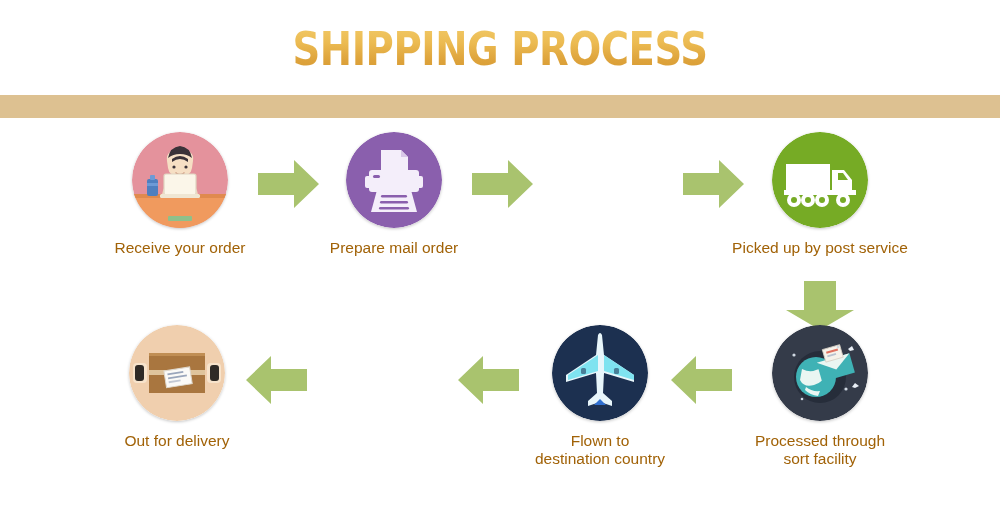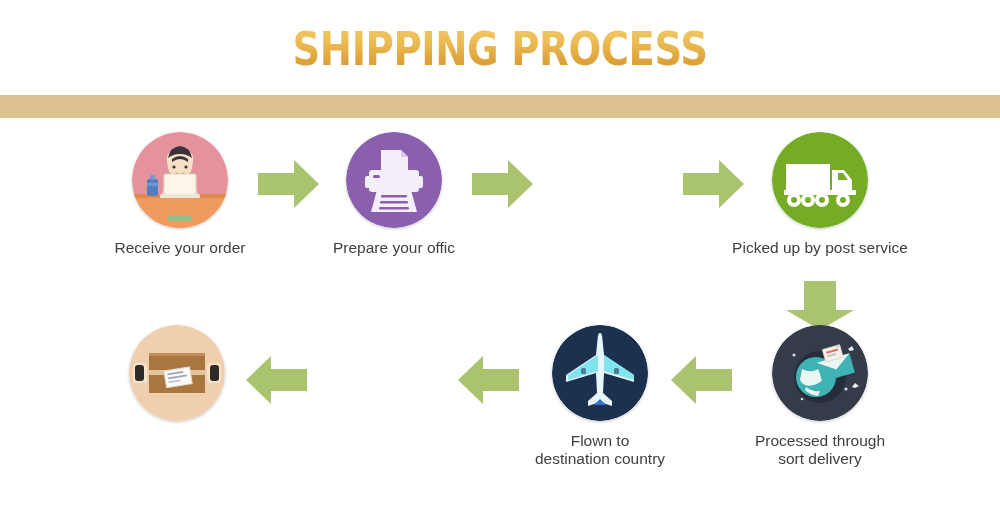--- a/index.html
+++ b/index.html
@@ -45,21 +45,21 @@
     position: relative; width: 96px; height: 96px; margin: 0 auto;
     border-radius: 50%;
     overflow: hidden;
     box-shadow: 0 1px 3px rgba(0,0,0,0.22);
   }
   .circle svg { display: block; width: 96px; height: 96px; }
   .caption {
     margin-top: 11px;
     font-size: 15.5px;
     line-height: 18px;
-    color: #404040;
+    color: #a16207;
     font-family: "Liberation Sans", sans-serif;
     white-space: pre-line;
   }
 
   
   .arrow { position: absolute; }
   .arrow svg { display: block; }
 </style>
 </head>
 <body>
@@ -115,21 +115,21 @@
           <rect x="23" y="38" width="50" height="22" rx="3" fill="#f4eefa"></rect>
           <rect x="27" y="43" width="7" height="3" rx="1.5" fill="#8a5fad"></rect>
           <rect x="19" y="44" width="6" height="12" rx="2" fill="#f4eefa"></rect>
           <rect x="71" y="44" width="6" height="12" rx="2" fill="#f4eefa"></rect>
           <path d="M31 58 h34 l6 22 H25 Z" fill="#f4eefa"></path>
           <rect x="35" y="63" width="26" height="2.4" rx="1.2" fill="#8a5fad"></rect>
           <rect x="34" y="69" width="28" height="2.4" rx="1.2" fill="#8a5fad"></rect>
           <rect x="33" y="75" width="30" height="2.4" rx="1.2" fill="#8a5fad"></rect>
         </svg>
       </div>
-      <div class="caption">Prepare your offic</div>
+      <div class="caption">Prepare mail order</div>
     </div>
 
     <div class="arrow" style="left:472px; top:27px;">
       <svg width="62" height="50" viewBox="0 0 62 50">
         <path d="M0 14 H36 V1 L61 25 L36 49 V36 H0 Z" fill="#a9c36e"></path>
       </svg>
     </div>
 
 
     <div class="arrow" style="left:683px; top:27px;">
@@ -184,20 +184,21 @@
           <rect x="20" y="45" width="56" height="5" fill="#dfc49c"></rect>
           <rect x="20" y="28" width="56" height="3" fill="#c08e54"></rect>
           <g transform="rotate(-9 48 52)">
             <rect x="36" y="44" width="26" height="17" fill="#fbfaf7" stroke="#ded7cb" stroke-width="1"></rect>
             <rect x="39" y="47" width="16" height="1.8" fill="#9aa6bb"></rect>
             <rect x="39" y="51" width="19" height="1.8" fill="#9aa6bb"></rect>
             <rect x="39" y="55" width="12" height="1.8" fill="#c3c9d4"></rect>
           </g>
         </svg>
       </div>
+      <div class="caption">Out for delivery</div>
     </div>
 
     <div class="arrow" style="left:245px; top:30px;">
       <svg width="62" height="50" viewBox="0 0 62 50">
         <path d="M62 14 H26 V1 L1 25 L26 49 V36 H62 Z" fill="#a9c36e"></path>
       </svg>
     </div>
 
 
     <div class="arrow" style="left:457px; top:30px;">
@@ -247,17 +248,17 @@
             <circle cx="22" cy="30" r="1.6"></circle>
               <circle cx="74" cy="64" r="1.6"></circle>
             <circle cx="30" cy="74" r="1.3"></circle>
               <circle cx="66" cy="22" r="1.3"></circle>
           </g>
           <path d="M80 62 l3 -4 4 3 -4 2 z" fill="#e8eef5"></path>
           <path d="M76 24 l4 -3 2 4 -4 1 z" fill="#e8eef5"></path>
         </svg>
       </div>
       <div class="caption">Processed through
-sort delivery</div>
+sort facility</div>
     </div>
   </div>
 
 </div>
 
 </body></html>

